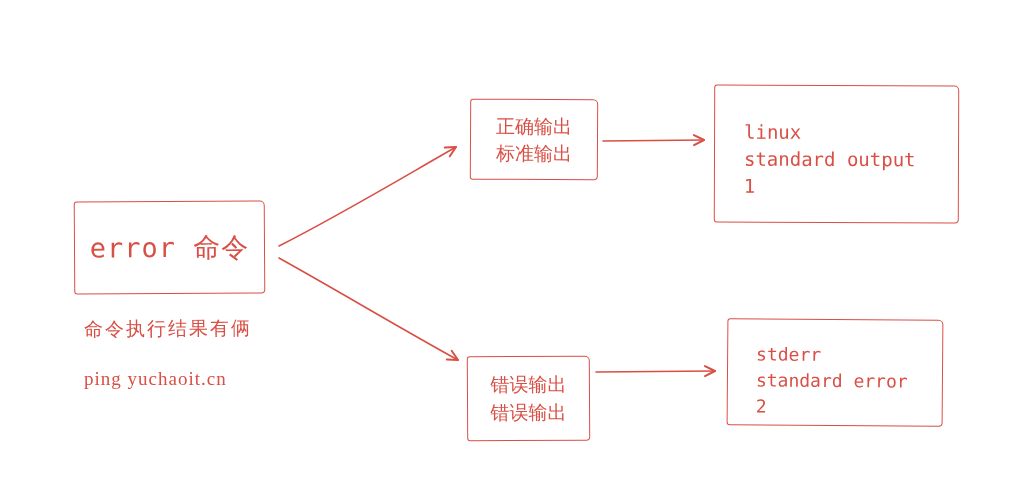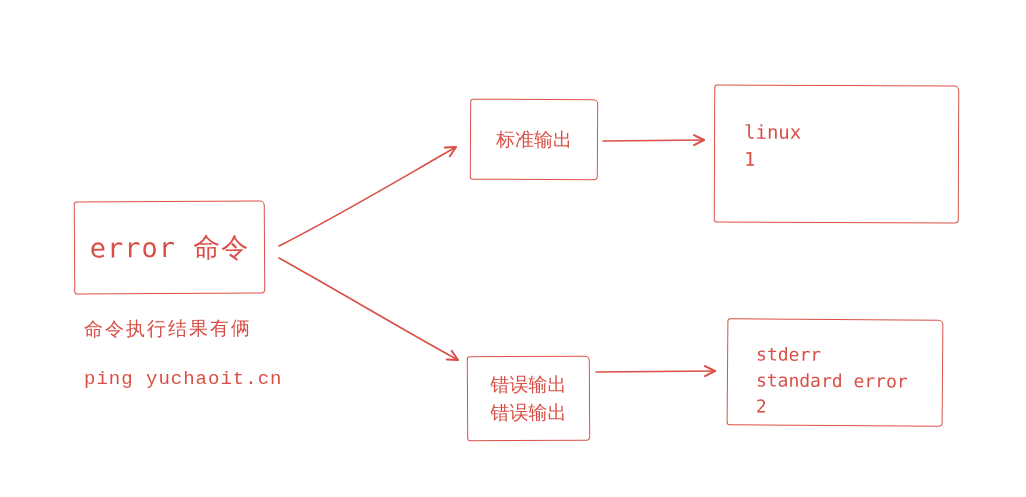--- a/index.html
+++ b/index.html
@@ -95,21 +95,21 @@
     letter-spacing: 2px;
   }
   .caption-results {
     left: 84px;
     top: 316px;
     transform: rotate(-0.5deg);
   }
   .caption-ping {
     left: 84px;
     top: 368px;
-    font-family: Liberation Mono, monospace;
+    font-family: Liberation Serif, serif;
     letter-spacing: 1px;
   }
   .line {
     white-space: pre;
   }
 </style>
 </head>
 <body>
 
 <div class="canvas">
@@ -128,25 +128,27 @@
 
   <div class="box linux-box center-flex">
     <span class="line">error 命令</span>
   </div>
 
   <div class="caption caption-results">命令执行结果有俩</div>
 
   <div class="caption caption-ping">ping yuchaoit.cn</div>
 
   <div class="box cn-top-box center-flex">
+    <div class="line">正确输出</div>
     <div class="line">标准输出</div>
   </div>
 
   <div class="box stdout-box">
     <div class="line">linux</div>
+    <div class="line">standard output</div>
     <div class="line">1</div>
   </div>
 
   <div class="box cn-bottom-box center-flex">
     <div class="line">错误输出</div>
     <div class="line">错误输出</div>
   </div>
 
   <div class="box stderr-box">
     <div class="line">stderr</div>

